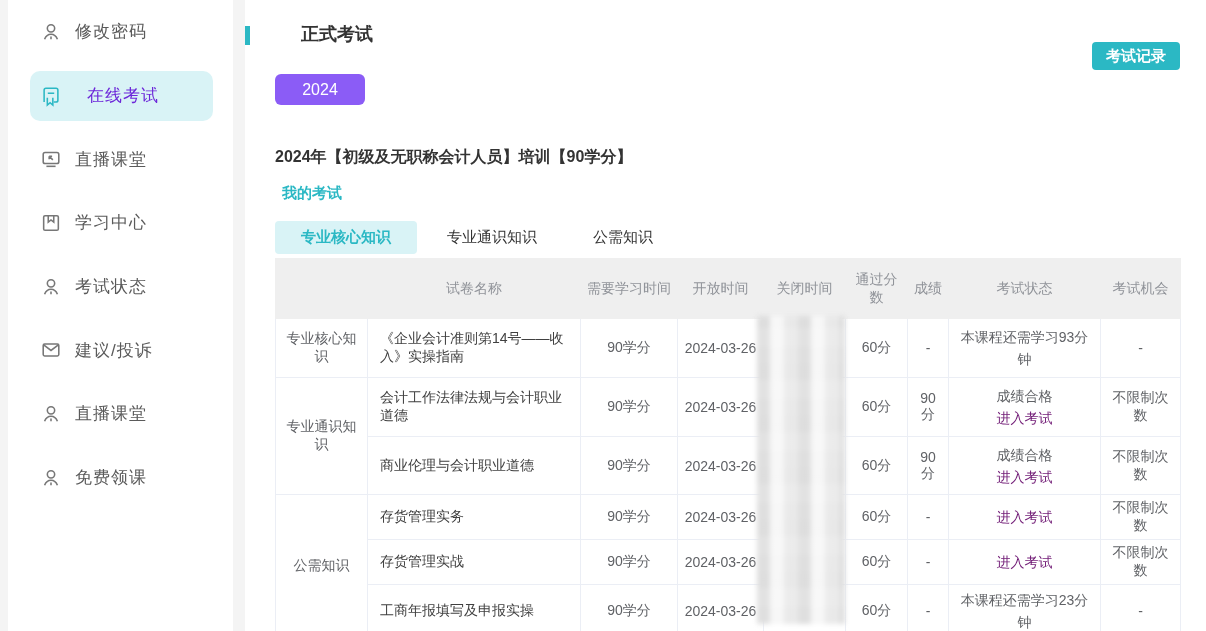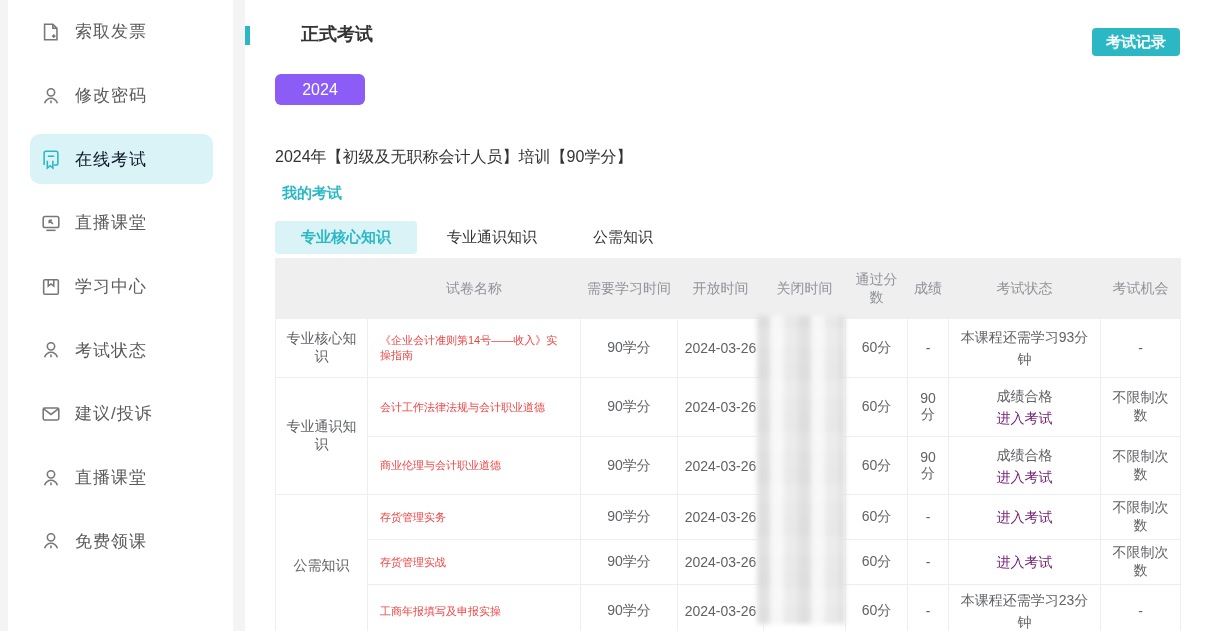--- a/index.html
+++ b/index.html
@@ -15,61 +15,61 @@
 
   
   #sidebar { position:absolute; left:8px; top:0; width:225px; height:631px; background:#fff; }
   .side-slot { height:63.7px; display:flex; align-items:center; padding:0 20px 0 22px; }
   .side-pill {
     display:flex; align-items:center; width:100%; height:50px;
     border-radius:10px; padding-left:10px; cursor:pointer; color:#5a5a5a;
   }
   .side-pill .s-icon { width:22px; height:22px; margin-right:13px; color:#777; flex:0 0 auto; }
   .side-pill .s-label { font-size:17px; letter-spacing:1px; }
-  .side-pill.active { background:#d9f3f6; color:#0f172a; }
+  .side-pill.active { background:#d9f3f6; color:#6d28d9;gap:12px; }
   .side-pill.active .s-icon { color:#2bb8c4; }
   .s-icon svg { width:22px; height:22px; display:block; }
 
   
   #accent-bar { position:absolute; left:245px; top:26px; width:5px; height:19px; background:#2bb8c4; }
   #page-title { position:absolute; left:277px; top:17px; font-size:18px; font-weight:bold; color:#333; line-height:34px;margin-left:24px; }
   #records-btn {
-    position:absolute; left:1092px; top:28px; width:88px; height:28px;
+    position:absolute; left:1092px; top:42px; width:88px; height:28px;
     background:#2bb8c4; color:#fff; border:none; border-radius:4px;
     font-size:15px; font-weight:bold; cursor:pointer;
     font-family:inherit; display:flex; align-items:center; justify-content:center;
   }
   #year-btn {
     position:absolute; left:275px; top:74px; width:90px; height:31px;
     background:#8b5cf6; color:#fff; border:none; border-radius:6px;
     font-size:16px; cursor:pointer; font-family:inherit;
     display:flex; align-items:center; justify-content:center;
   }
-  #course-title { position:absolute; left:275px; top:147px; font-size:16px; font-weight:normal; color:#333; }
+  #course-title { position:absolute; left:275px; top:147px; font-size:16px; font-weight:bold; color:#333; }
   #my-exams { position:absolute; left:282px; top:184px; font-size:15px; font-weight:bold; color:#2bb8c4; cursor:pointer; }
 
   
   #tabs { position:absolute; left:275px; top:221px; display:flex; align-items:center; height:33px; }
   .tab { font-size:15px; color:#333; cursor:pointer; padding:0 28px; height:33px; display:flex; align-items:center; border-radius:4px; }
   .tab.active { background:#d9f3f6; color:#2bb8c4; font-weight:bold; padding:0 26px; margin-right:2px; }
 
   
   #exam-table {
     position:absolute; left:275px; top:258px; width:905px;
     border-collapse:collapse; table-layout:fixed; font-size:14px; color:#606266;
   }
   #exam-table th {
     background:#efefef; color:#909399; font-weight:normal; font-size:14px;
     text-align:center; vertical-align:middle; padding:4px 6px; border:1px solid #efefef;
   }
   #exam-table td {
     border:1px solid #ebeef5; text-align:center; vertical-align:middle;
     padding:4px 6px; background:#fff;
   }
-  #exam-table td.name-cell { text-align:left; padding:4px 12px; color:#ef4444; font-size:11px; }
+  #exam-table td.name-cell { text-align:left; padding:4px 12px; color:#404040; font-size:14px; }
   #exam-table tr.hr-head { height:60px; }
   .status-link { color:#701a75; cursor:pointer; display:inline-block; line-height:22px; }
   .status-text { color:#606266; line-height:22px; display:inline-block; }
 
   
   #blur-strip {
     position:absolute; left:757px; top:316px; width:88px; height:308px; z-index:5;
     background-color:#f3f3f3;
     background-image:
       repeating-linear-gradient(90deg, rgba(216,216,216,.7) 0 13px, rgba(248,248,248,.9) 13px 27px, rgba(232,232,232,.8) 27px 41px),
@@ -81,33 +81,20 @@
 <body>
 
 <div id="canvas">
 
   <div id="gutter-left" class="gutter"></div>
   <div id="gutter-mid" class="gutter"></div>
 
   <nav id="sidebar">
 
 
-    <div class="side-slot">
-        <div class="side-pill">
-      <span class="s-icon">
-        <svg viewBox="0 0 24 24" fill="none" stroke="currentColor" stroke-width="1.7">
-              <path d="M5 3.5h9l4.5 4.5v12.5h-13.5z"></path>
-              <path d="M14 3.5v4.5h4.5"></path>
-              <line x1="13" y1="16.5" x2="17" y2="16.5"></line>
-              <line x1="15" y1="14.5" x2="15" y2="18.5"></line>
-            </svg>
-      </span>
-      <span class="s-label">索取发票</span>
-    </div>
-      </div>
 
     <div class="side-slot">
         <div class="side-pill">
       <span class="s-icon">
         <svg viewBox="0 0 24 24" fill="none" stroke="currentColor" stroke-width="1.7">
               <circle cx="12" cy="8" r="4"></circle>
               <path d="M5 20c1.5-4 4-5.5 7-5.5s5.5,1.5 7,5.5"></path>
               <line x1="12" y1="17" x2="12" y2="20"></line>
             </svg>
       </span>

